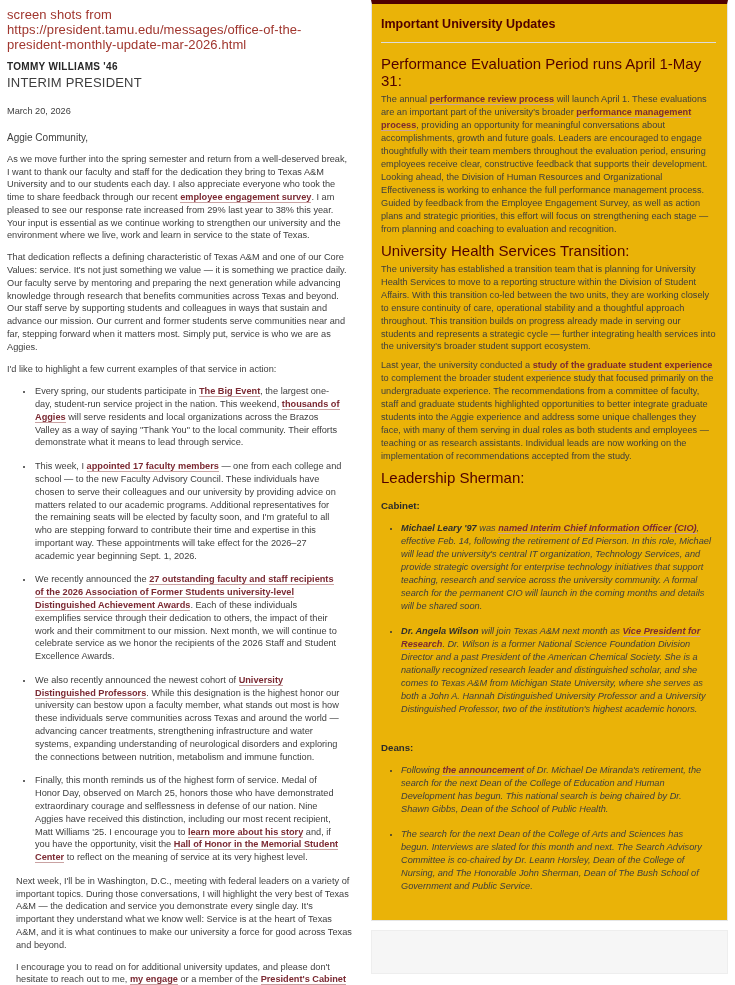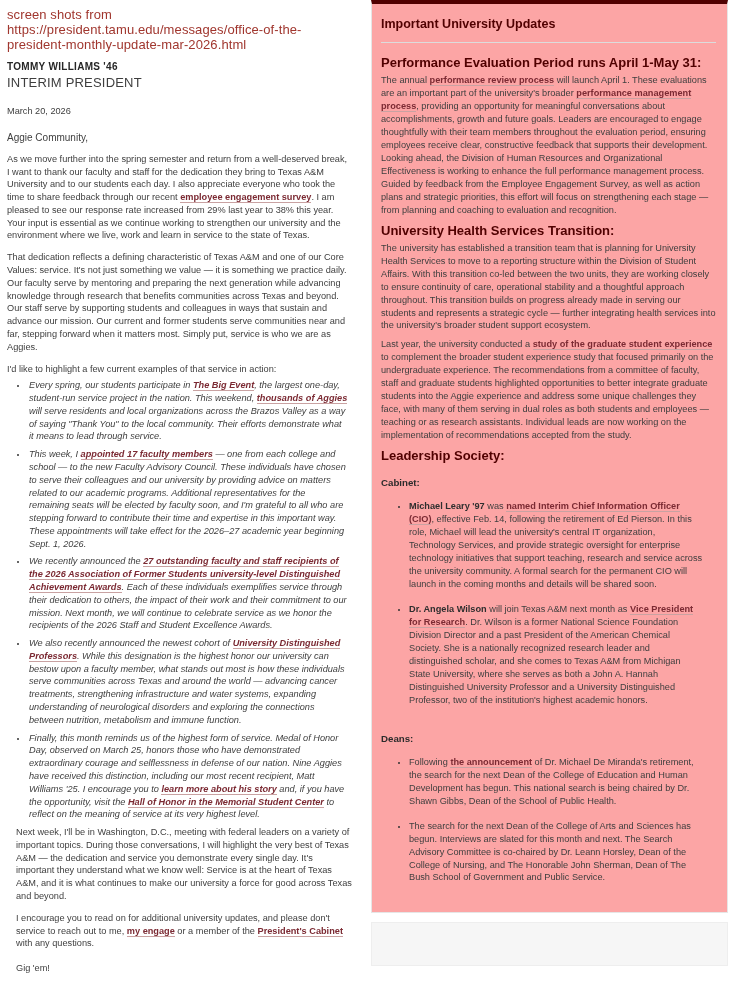--- a/index.html
+++ b/index.html
@@ -25,42 +25,42 @@
   }
   .src-note{font-size:13px;color:#a0362e;margin:1px 0 9px 0;letter-spacing:0.1px;}
   .author-name{font-size:10px;font-weight:700;color:#262626;letter-spacing:0.3px;}
   .author-role{font-size:13px;color:#3e3e3e;margin-top:3px;letter-spacing:0.2px;}
   .letter-date{font-size:9.2px;margin:15px 0 14px 0;}
   .salutation{font-size:10px;margin:0 0 10px 0;}
   .body-text{font-size:9.2px;line-height:1.39;}
   .para{margin:0 0 9px 0;}
   .intro-last{margin-bottom:3px;}
   ul.blist{margin:0 0 0 0;padding:0 0 0 17px;}
-  ul.blist li{margin:4px;padding:0 0 1px 1px;font-style:italic;}
+  ul.blist li{margin:10px;padding:0 0 1px 1px;}
   ul.blist li::marker{font-size:8px;color:#333;}
   .closing{margin-left:9px;}
   .signoff{margin:12px 0 11px 0;}
   .sig-name{font-weight:700;font-size:9.8px;color:#262626;margin:0 0 3px 0;}
   .sig-title{font-style:italic;font-size:9.2px;}
   a.lnk{color:var(--link);font-weight:700;text-decoration:none;border-bottom:1px solid var(--link-underline);}
   strong.b{color:#2e2e2e;font-weight:700;}
   
   .col-right{flex:1 1 auto;box-sizing:border-box;padding:0 7px 0 13px;}
   .updates-card{
-    box-sizing:border-box;background:#fca5a5;border:1px solid var(--card-border);
+    box-sizing:border-box;background:#eab308;border:1px solid var(--card-border);
     border-top:4px solid var(--maroon);padding:10px 11px 16px 9px;
   }
   .updates-title{margin:3px 0 11px 0;font-size:12.5px;font-weight:700;color:var(--maroon);}
   .updates-card hr{border:none;border-top:1px solid var(--rule);margin:0 0 12px 0;}
-  .section-heading{margin:12px 0 4px 0;font-size:13px;font-weight:700;color:var(--maroon);}
+  .section-heading{margin:12px 0 4px 0;font-size:15px;font-weight:400;color:var(--maroon);}
   .section-heading:first-of-type{margin-top:2px;}
   .section .rpara{margin:0 0 6px 0;font-size:9.2px;line-height:1.41;}
   .sub-label{font-size:9.7px;font-weight:700;color:#2b2b2b;margin:14px 0 11px 0;}
   .sub-label.gap{margin-top:26px;}
-  ul.rlist{margin:12px;padding:0 0 0 16px;}
+  ul.rlist{margin:4px;padding:0 0 0 16px;font-style:italic;}
   ul.rlist li{margin:0 0 12px 0;font-size:9.2px;line-height:1.41;}
   ul.rlist li::marker{font-size:8px;color:#333;}
   .next-card{margin-top:9px;height:44px;background:#f6f6f6;border:1px solid #eeeeee;box-sizing:border-box;}
 </style>
 </head>
 <body>
 
 <div class="page">
 
   <div class="col-left">
@@ -77,21 +77,21 @@
           <li><span>Every spring, our students participate in </span><a href="#" class="lnk">The Big Event</a><span>, the largest one-day, student-run service project in the nation. This weekend, </span><a href="#" class="lnk">thousands of Aggies</a><span> will serve residents and local organizations across the Brazos Valley as a way of saying "Thank You" to the local community. Their efforts demonstrate what it means to lead through service.</span></li>
           <li><span>This week, I </span><a href="#" class="lnk">appointed 17 faculty members</a><span> — one from each college and school — to the new Faculty Advisory Council. These individuals have chosen to serve their colleagues and our university by providing advice on matters related to our academic programs. Additional representatives for the remaining seats will be elected by faculty soon, and I'm grateful to all who are stepping forward to contribute their time and expertise in this important way. These appointments will take effect for the 2026–27 academic year beginning Sept. 1, 2026.</span></li>
           <li><span>We recently announced the </span><a href="#" class="lnk">27 outstanding faculty and staff recipients of the 2026 Association of Former Students university-level Distinguished Achievement Awards</a><span>. Each of these individuals exemplifies service through their dedication to others, the impact of their work and their commitment to our mission. Next month, we will continue to celebrate service as we honor the recipients of the 2026 Staff and Student Excellence Awards.</span></li>
           <li><span>We also recently announced the newest cohort of </span><a href="#" class="lnk">University Distinguished Professors</a><span>. While this designation is the highest honor our university can bestow upon a faculty member, what stands out most is how these individuals serve communities across Texas and around the world — advancing cancer treatments, strengthening infrastructure and water systems, expanding understanding of neurological disorders and exploring the connections between nutrition, metabolism and immune function.</span></li>
           <li><span>Finally, this month reminds us of the highest form of service. Medal of Honor Day, observed on March 25, honors those who have demonstrated extraordinary courage and selflessness in defense of our nation. Nine Aggies have received this distinction, including our most recent recipient, Matt Williams '25. I encourage you to </span><a href="#" class="lnk">learn more about his story</a><span> and, if you have the opportunity, visit the </span><a href="#" class="lnk">Hall of Honor in the Memorial Student Center</a><span> to reflect on the meaning of service at its very highest level.</span></li>
         </ul>
       </div>
     <div class="body-text closing">
       <div id="closing-paras">
           <p class="para"><span>Next week, I'll be in Washington, D.C., meeting with federal leaders on a variety of important topics. During those conversations, I will highlight the very best of Texas A&amp;M — the dedication and service you demonstrate every single day. It's important they understand what we know well: Service is at the heart of Texas A&amp;M, and it is what continues to make our university a force for good across Texas and beyond.</span></p>
-          <p class="para"><span>I encourage you to read on for additional university updates, and please don't service to reach out to me, </span><a href="#" class="lnk">my engage</a><span> or a member of the </span><a href="#" class="lnk">President's Cabinet</a><span> with any questions.</span></p>
+          <p class="para"><span>I encourage you to read on for additional university updates, and please don't hesitate to reach out to me, </span><a href="#" class="lnk">my engage</a><span> or a member of the </span><a href="#" class="lnk">President's Cabinet</a><span> with any questions.</span></p>
         </div>
       <p class="signoff">Gig 'em!</p>
       <div class="sig-name">Tommy</div>
       <div class="sig-title">Tommy Williams '78, Interim President</div>
     </div>
   </div>
 
   <div class="col-right">
     <aside class="updates-card">
       <h2 class="updates-title">Important University Updates</h2>
@@ -102,21 +102,21 @@
             <p class="rpara"><span>The annual </span><a href="#" class="lnk">performance review process</a><span> will launch April 1. These evaluations are an important part of the university's broader </span><a href="#" class="lnk">performance management process</a><span>, providing an opportunity for meaningful conversations about accomplishments, growth and future goals. Leaders are encouraged to engage thoughtfully with their team members throughout the evaluation period, ensuring employees receive clear, constructive feedback that supports their development. Looking ahead, the Division of Human Resources and Organizational Effectiveness is working to enhance the full performance management process. Guided by feedback from the Employee Engagement Survey, as well as action plans and strategic priorities, this effort will focus on strengthening each stage — from planning and coaching to evaluation and recognition.</span></p>
           </section>
           <section class="section">
             <h3 class="section-heading">University Health Services Transition:</h3>
             <p class="rpara"><span>The university has established a transition team that is planning for University Health Services to move to a reporting structure within the Division of Student Affairs. With this transition co-led between the two units, they are working closely to ensure continuity of care, operational stability and a thoughtful approach throughout. This transition builds on progress already made in serving our students and represents a strategic cycle — further integrating health services into the university's broader student support ecosystem.</span></p>
           </section>
           <section class="section">
             <p class="rpara"><span>Last year, the university conducted a </span><a href="#" class="lnk">study of the graduate student experience</a><span> to complement the broader student experience study that focused primarily on the undergraduate experience. The recommendations from a committee of faculty, staff and graduate students highlighted opportunities to better integrate graduate students into the Aggie experience and address some unique challenges they face, with many of them serving in dual roles as both students and employees — teaching or as research assistants. Individual leads are now working on the implementation of recommendations accepted from the study.</span></p>
           </section>
           <section class="section">
-            <h3 class="section-heading">Leadership Society:</h3>
+            <h3 class="section-heading">Leadership Sherman:</h3>
             <div class="sub-label">Cabinet:</div>
             <ul class="rlist">
               <li><strong class="b">Michael Leary '97</strong><span> was </span><a href="#" class="lnk">named Interim Chief Information Officer (CIO)</a><span>, effective Feb. 14, following the retirement of Ed Pierson. In this role, Michael will lead the university's central IT organization, Technology Services, and provide strategic oversight for enterprise technology initiatives that support teaching, research and service across the university community. A formal search for the permanent CIO will launch in the coming months and details will be shared soon.</span></li>
               <li><strong class="b">Dr. Angela Wilson</strong><span> will join Texas A&amp;M next month as </span><a href="#" class="lnk">Vice President for Research</a><span>. Dr. Wilson is a former National Science Foundation Division Director and a past President of the American Chemical Society. She is a nationally recognized research leader and distinguished scholar, and she comes to Texas A&amp;M from Michigan State University, where she serves as both a John A. Hannah Distinguished University Professor and a University Distinguished Professor, two of the institution's highest academic honors.</span></li>
             </ul>
             <div class="sub-label gap">Deans:</div>
             <ul class="rlist">
               <li><span>Following </span><a href="#" class="lnk">the announcement</a><span> of Dr. Michael De Miranda's retirement, the search for the next Dean of the College of Education and Human Development has begun. This national search is being chaired by Dr. Shawn Gibbs, Dean of the School of Public Health.</span></li>
               <li><span>The search for the next Dean of the College of Arts and Sciences has begun. Interviews are slated for this month and next. The Search Advisory Committee is co-chaired by Dr. Leann Horsley, Dean of the College of Nursing, and The Honorable John Sherman, Dean of The Bush School of Government and Public Service.</span></li>
             </ul>

